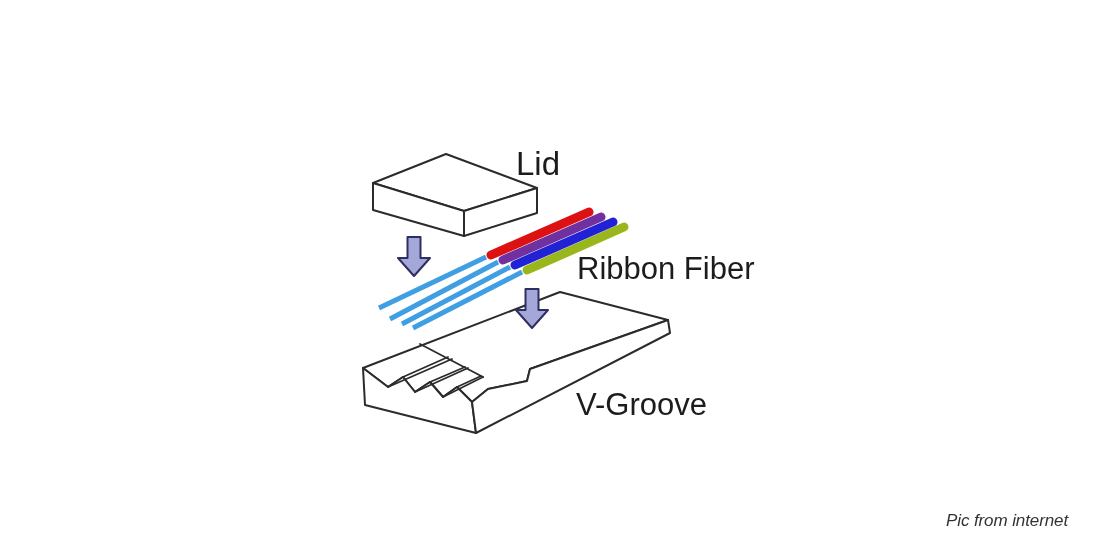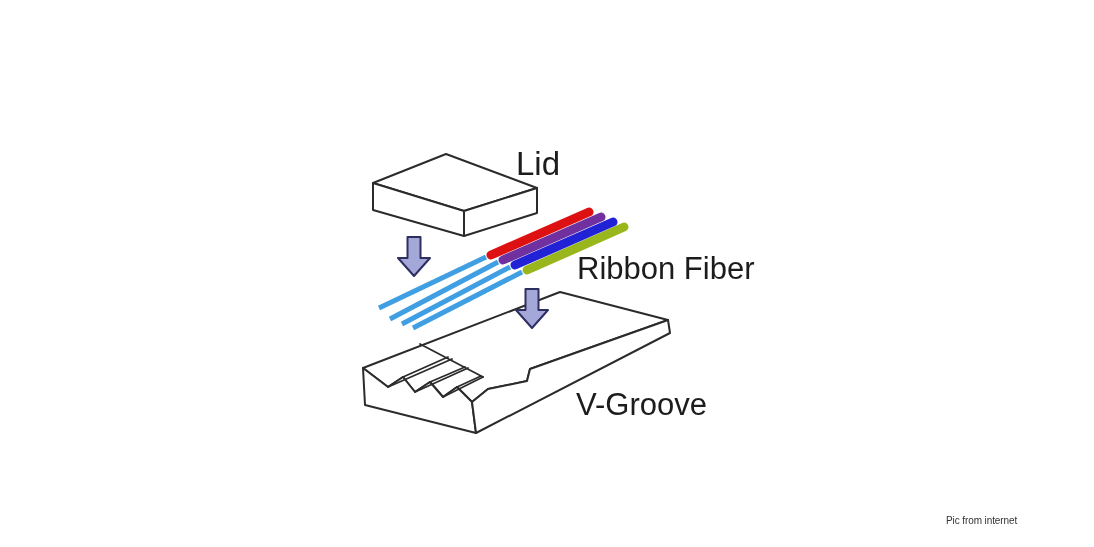--- a/index.html
+++ b/index.html
@@ -57,25 +57,26 @@
   text.lbl {
     font-family: "Liberation Sans", sans-serif;
     fill: #1c1c1c;
   }
   .lbl-lid   { font-size: 33px; }
   .lbl-med   { font-size: 31px; }
   .caption {
     position: absolute;
     left: 946px;
     top: 514px;
-    font-size: 10px;
+    font-size: 17px;
     line-height: 14px;
     color: #333333;
     letter-spacing: -0.1px;
     white-space: nowrap;
+    font-style: italic;
   }
 </style>
 </head>
 <body>
 
 <div class="stage">
   <svg class="diagram" viewBox="0 0 1094 547" xmlns="http://www.w3.org/2000/svg">
 
     <g class="lineart">
 

